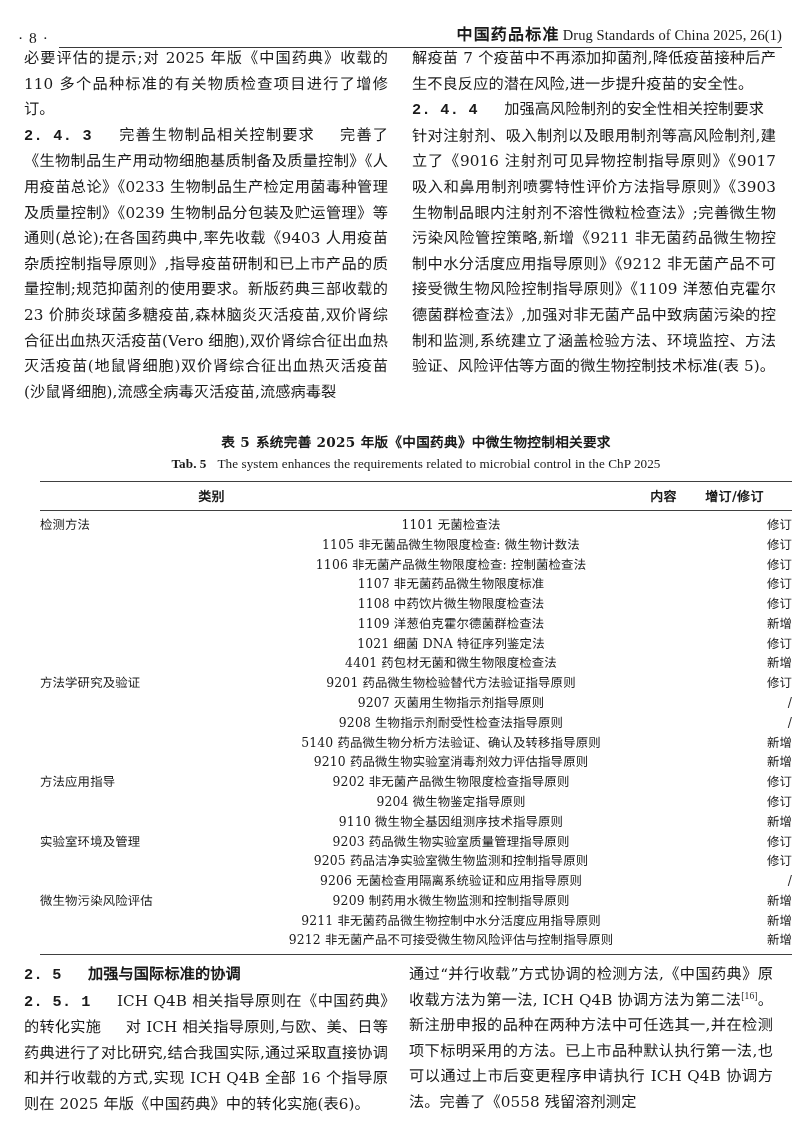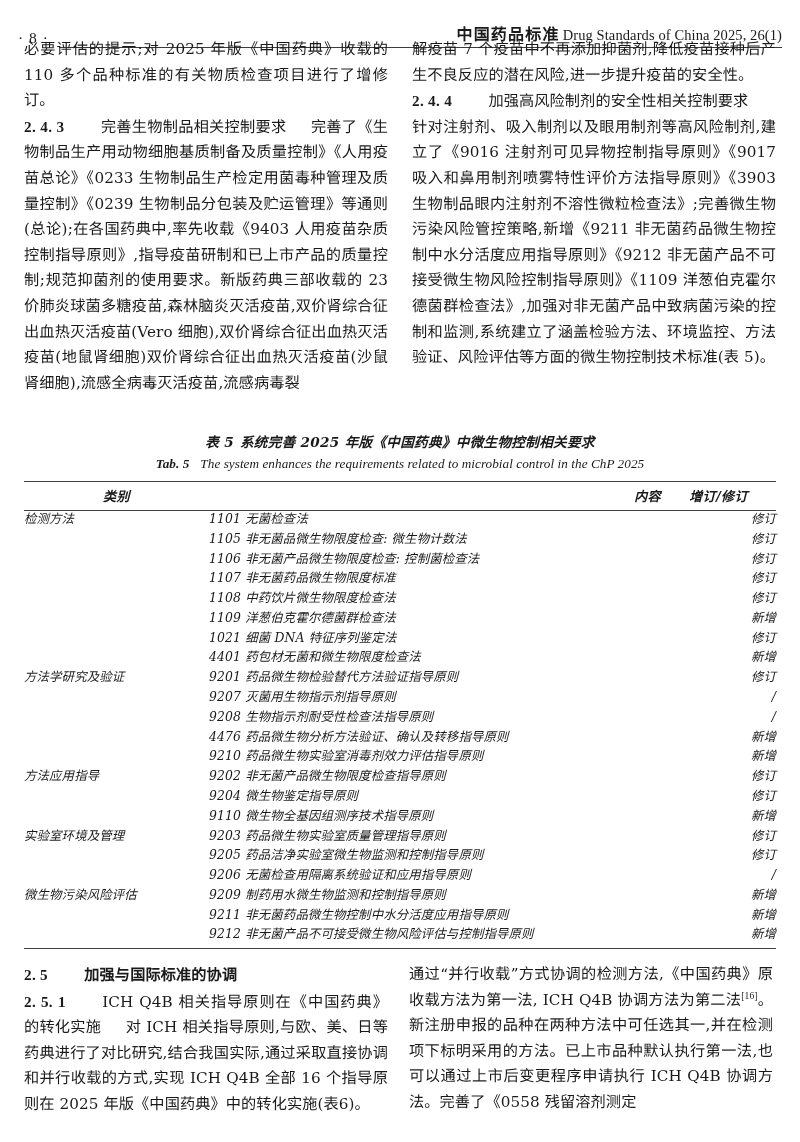--- a/index.html
+++ b/index.html
@@ -63,60 +63,59 @@
   .journal-en {
     font-family: "Liberation Serif", serif;
     font-size: 14.5px;
     letter-spacing: 0.1px;
     margin-left: 3px;
   }
 
   
   .cols {
     position: absolute;
-    top: 37px;
+    top: 46px;
     left: 24px;
     width: 752px;
     display: flex;
     gap: 24px;
   }
   .col {
     width: 364px;
   }
   p.para {
     margin: 0;
     font-size: 15.2px;
     line-height: 25.6px;
     text-align: justify;
     text-justify: inter-ideograph;
     font-family: "DejaVu Serif", "Liberation Serif", serif;
     letter-spacing: 0.1px;
     text-indent: 0;
   }
   .secnum {
     font-weight: bold;
-    font-family: Liberation Serif, serif;
+    font-family: Liberation Mono, monospace;
     letter-spacing: 0.3px;
-    margin-right: 12px;
+    margin-right: 2px;
   }
   .sp { display: inline-block; width: 1.6em; }
   sup.ref {
     font-size: 9.5px;
     vertical-align: super;
     line-height: 0;
     font-family: "Liberation Serif", serif;
   }
 
   
   .table-block {
     position: absolute;
-    left: 24px;
+    left: 40px;
     top: 432px;
     width: 752px;
-    font-style: italic;
   }
   .tbl-cap {
     text-align: center;
     font-family: "DejaVu Serif", "Liberation Serif", serif;
     font-size: 13.6px;
     font-weight: bold;
     letter-spacing: 0.3px;
     line-height: 20px;
     margin: 0 0 2px 0;
   }
@@ -141,45 +140,45 @@
     font-size: 12.4px;
   }
   table.tbl thead th {
     font-weight: bold;
     font-size: 13px;
     padding: 4px 0 5px 0;
     border-top: 1.6px solid #404040;
     border-bottom: 1.1px solid #404040;
     letter-spacing: 0.4px;
   }
-  th.c-cat, td.c-cat { width: 185px; text-align: center; }
+  th.c-cat, td.c-cat { width: 185px; text-align: right; }
   th.c-content, td.c-content { width: 452px; text-align: right; }
   th.c-flag, td.c-flag { width: 115px; text-align: center; }
 
   table.tbl tbody td {
     padding: 2.1px 0;
     vertical-align: top;
     line-height: 15.6px;
     letter-spacing: 0.15px;
   }
   td.c-cat {
     text-align: left;
     padding-left: 12px;
     white-space: nowrap;
   }
   td.c-content {
-    text-align: left;
+    text-align: center;
     padding-left: 0;
   }
   td.c-flag {
     text-align: right;
     padding-right: 48px;
     white-space: nowrap;
   }
-  tbody tr:first-child td { padding-top: 0; }
+  tbody tr:first-child td { padding-top: 6px; }
   tbody tr:last-child td { padding-bottom: 6px; }
   table.tbl tbody { border-bottom: 1.6px solid #404040; }
 
   
   .cols-bottom {
     position: absolute;
     top: 962px;
     left: 24px;
     width: 752px;
     display: flex;
@@ -282,21 +281,21 @@
             <td class="c-content">9207 灭菌用生物指示剂指导原则</td>
             <td class="c-flag">/</td>
           </tr>
           <tr>
             <td class="c-cat"></td>
             <td class="c-content">9208 生物指示剂耐受性检查法指导原则</td>
             <td class="c-flag">/</td>
           </tr>
           <tr>
             <td class="c-cat"></td>
-            <td class="c-content">4476 药品微生物分析方法验证、确认及转移指导原则</td>
+            <td class="c-content">5140 药品微生物分析方法验证、确认及转移指导原则</td>
             <td class="c-flag">新增</td>
           </tr>
           <tr>
             <td class="c-cat"></td>
             <td class="c-content">9210 药品微生物实验室消毒剂效力评估指导原则</td>
             <td class="c-flag">新增</td>
           </tr>
           <tr>
             <td class="c-cat">方法应用指导</td>
             <td class="c-content">9202 非无菌产品微生物限度检查指导原则</td>

